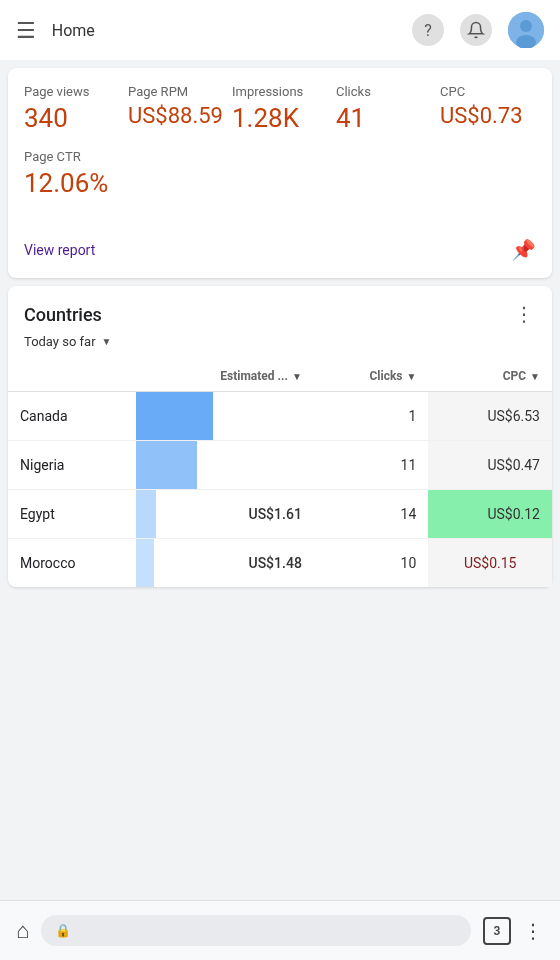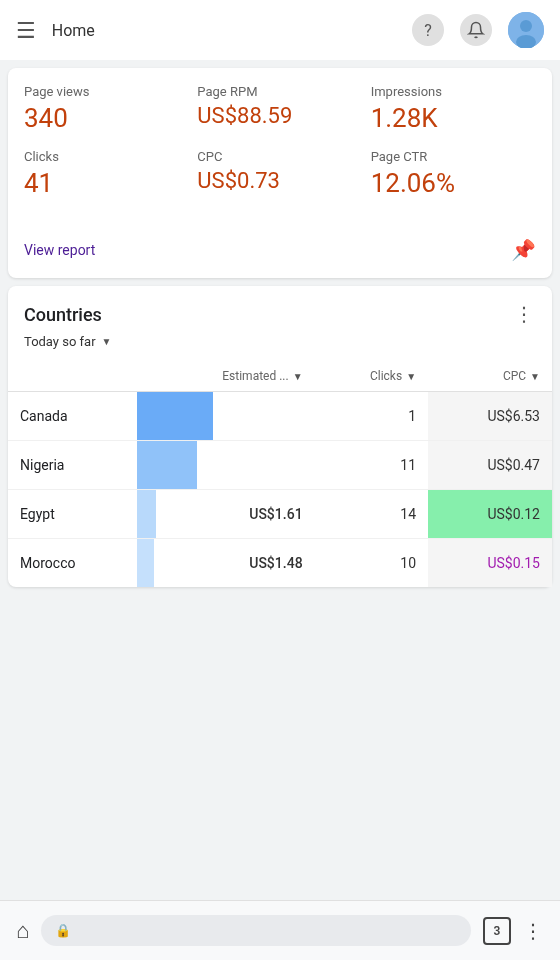--- a/index.html
+++ b/index.html
@@ -65,21 +65,21 @@
     .card {
       background: #fff;
       margin: 8px 8px;
       border-radius: 8px;
       padding: 16px;
       box-shadow: 0 1px 3px rgba(0,0,0,0.12);
     }
 
     .stats-grid {
       display: grid;
-      grid-template-columns: 1fr 1fr 1fr;
+      grid-template-columns: 1fr 1fr 1fr 1fr 1fr;
       gap: 16px 8px;
     }
     .stat-item {}
     .stat-label {
       font-size: 13px;
       color: #666;
       margin-bottom: 4px;
     }
     .stat-value {
       font-size: 26px;
@@ -148,21 +148,21 @@
     }
 
     
     .countries-table {
       width: 100%;
       border-collapse: collapse;
     }
     .countries-table th {
       font-size: 12px;
       color: #666;
-      font-weight: 400;
+      font-weight: 700;
       padding: 8px 12px;
       text-align: right;
       background: #fff;
       border-bottom: 1px solid #e0e0e0;
       white-space: nowrap;
       margin-top: 32px;
     }
     .countries-table th:first-child {
       text-align: left;
     }
@@ -383,21 +383,21 @@
         </tr>
         <tr>
           <td>Morocco</td>
           <td class="bar-cell" style="position: relative; padding: 0px; min-width: 110px;">
             <div style="position: relative; height: 48px; display: flex; align-items: center; justify-content: flex-end; padding-right: 12px;">
               <div style="position: absolute; top: 0px; left: 0px; bottom: 0px; width: 10%; background: rgb(197, 224, 252);"></div>
               <span style="position: relative; z-index: 1; font-size: 14px; font-weight: 500; color: rgb(51, 51, 51);">US$1.48</span>
             </div>
           </td>
           <td>10</td>
-          <td style="background: rgb(245, 245, 245); color: #a21caf;">US$0.15</td>
+          <td style="background: rgb(245, 245, 245); color: #7f1d1d; text-align: center;">US$0.15</td>
         </tr>
       </tbody>
   </table>
 </div>
 
 <div class="spacer-bottom"></div>
 
 <div class="browser-bar">
   <span class="browser-icon">⌂</span>
   <div class="url-bar">

